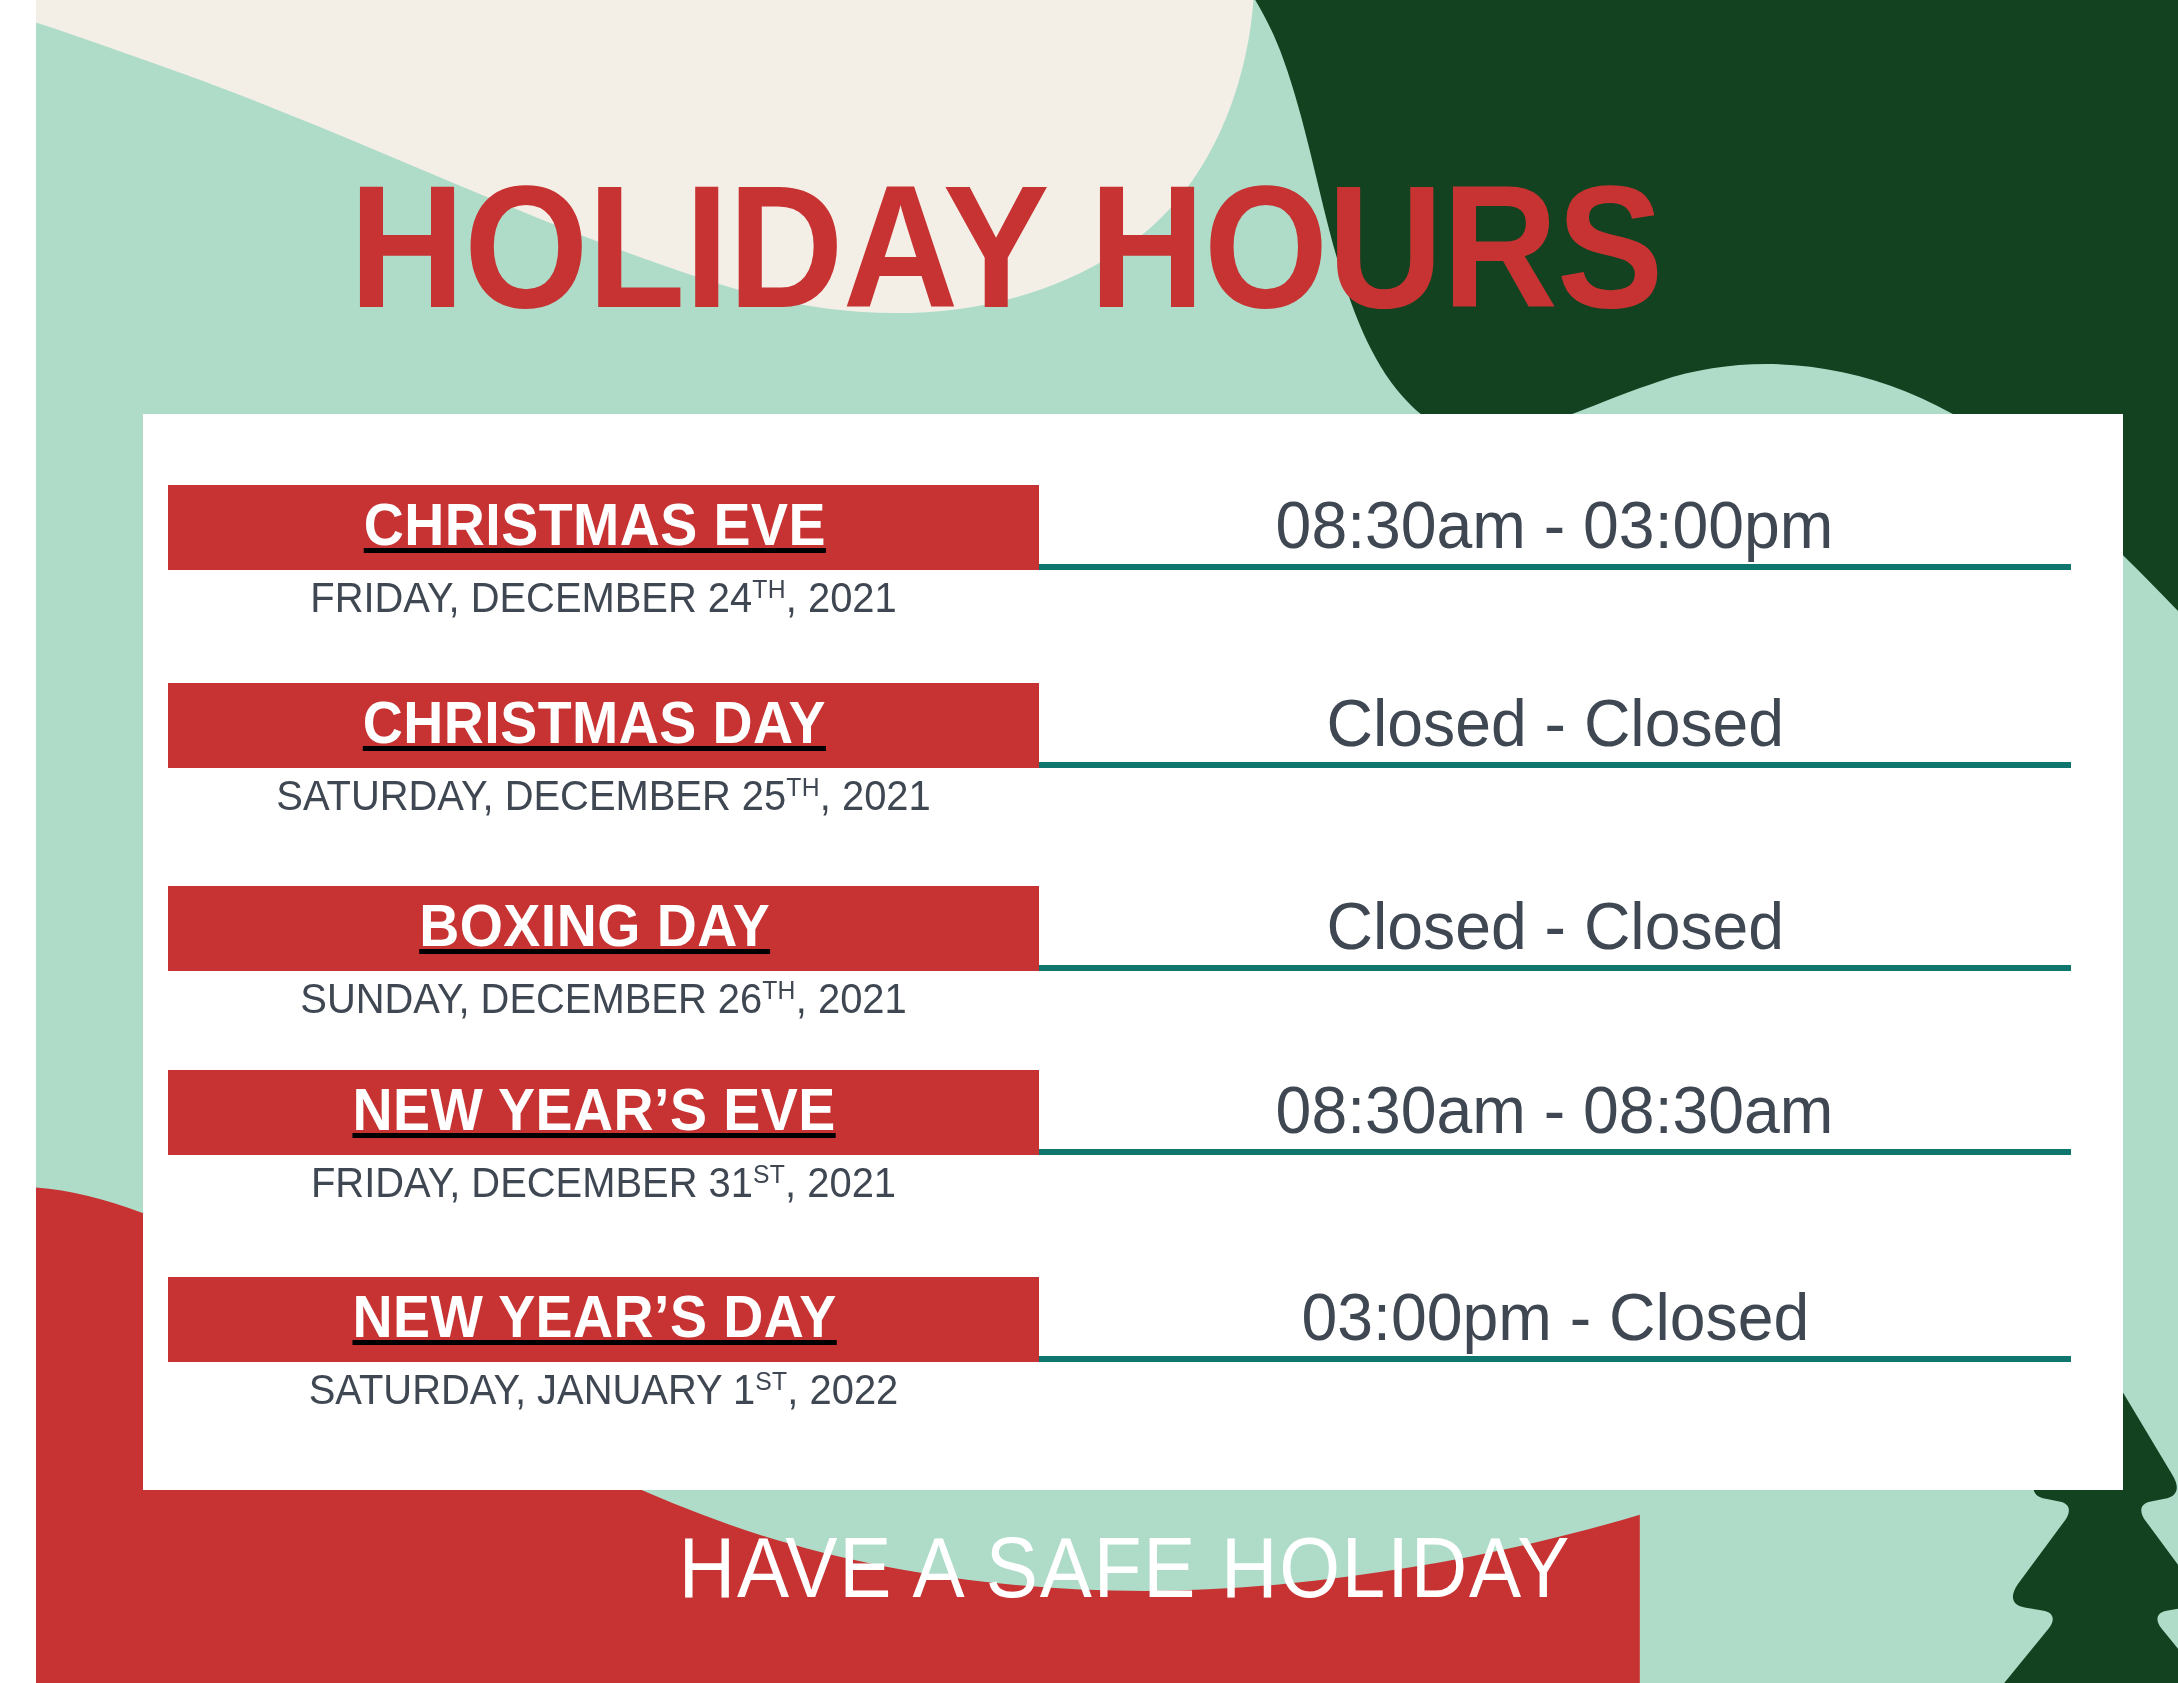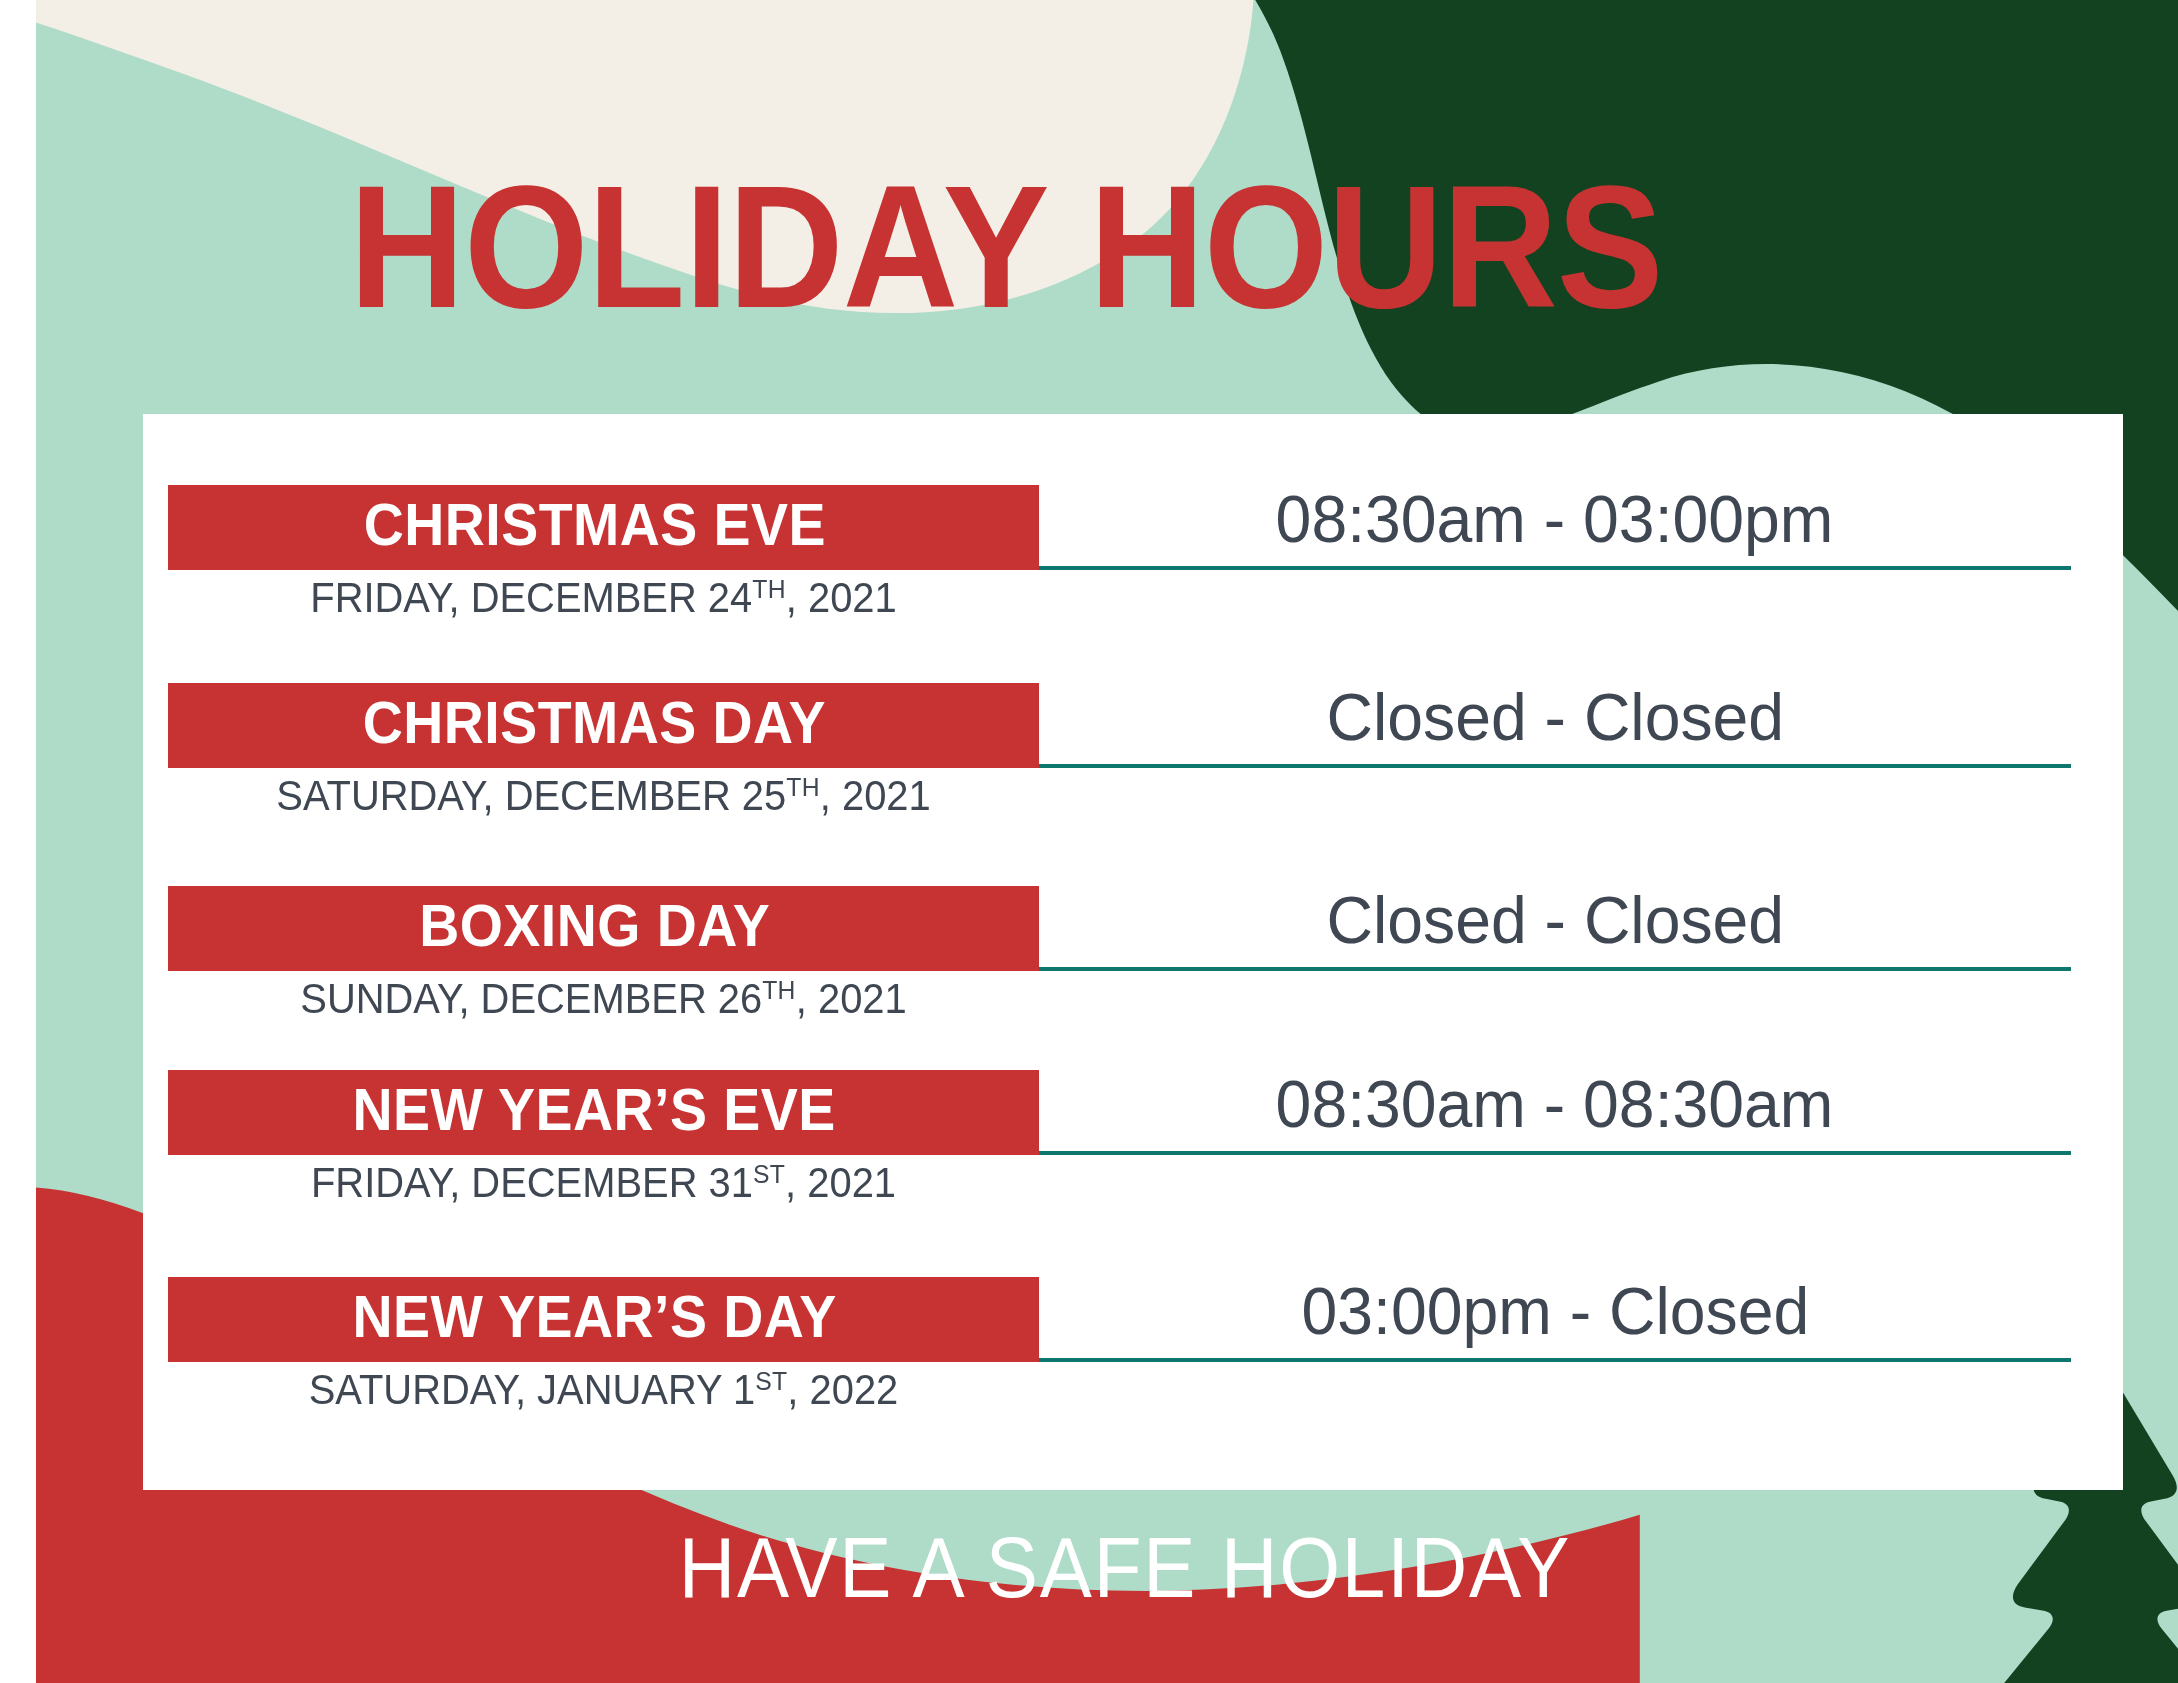--- a/index.html
+++ b/index.html
@@ -80,20 +80,21 @@
     left: 132px;
     top: 0;
     width: 871px;
     height: 85px;
     background: #C73333;
     display: flex;
     align-items: center;
     justify-content: center;
     box-sizing: border-box;
     padding: 0 44px 4px 26px;
+    text-decoration: underline;
   }
 
   .name-banner .label {
     color: #ffffff;
     font-size: 59px;
     font-weight: 700;
     line-height: 1;
     letter-spacing: 0.5px;
     white-space: nowrap;
     transform: scaleX(0.94);
@@ -119,23 +120,23 @@
     letter-spacing: 0.3px;
   }
 
   .hours-cell {
     position: absolute;
     left: 1003px;
     top: -8px;
     width: 1032px;
     height: 93px;
     display: flex;
-    align-items: center;
+    align-items: flex-end;
     justify-content: center;
-    border-bottom: 4px solid #0f766e;
+    border-bottom: 6px solid #0f766e;
     box-sizing: border-box;
   }
 
   .hours-cell .hours-text {
     color: #3F4752;
     font-size: 67px;
     line-height: 1;
     font-weight: 400;
     white-space: nowrap;
     transform: scaleX(0.96);

